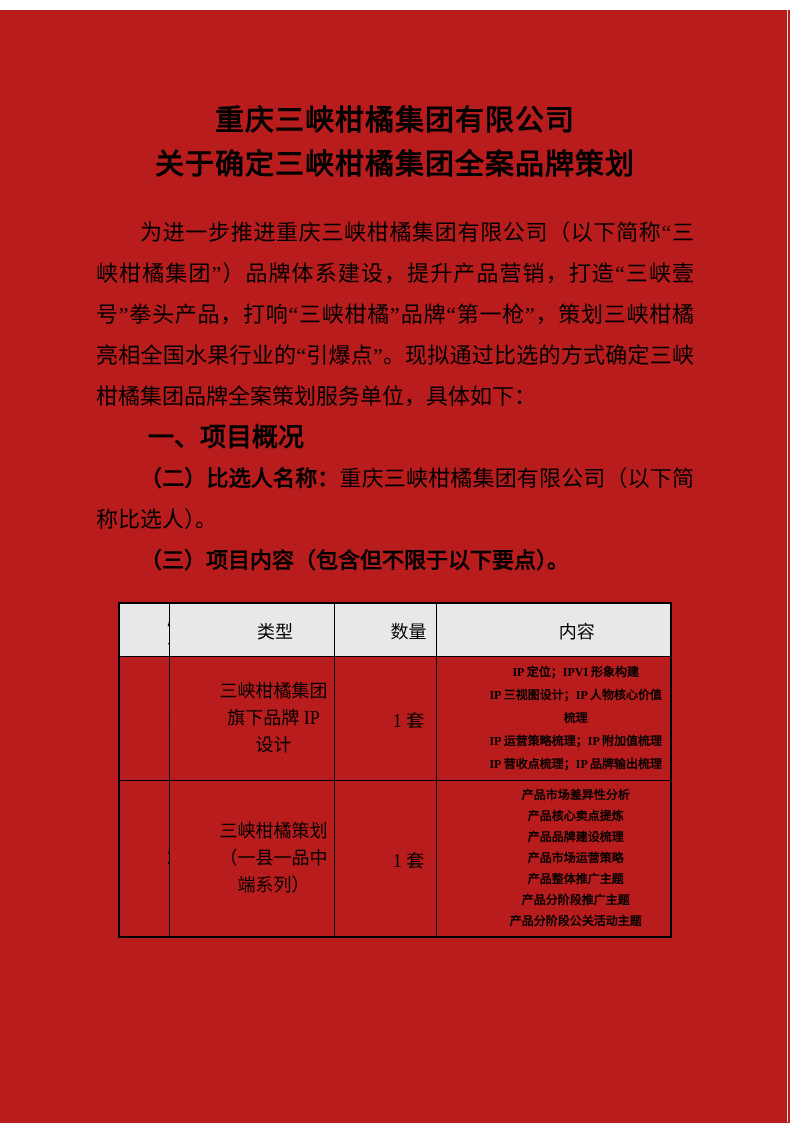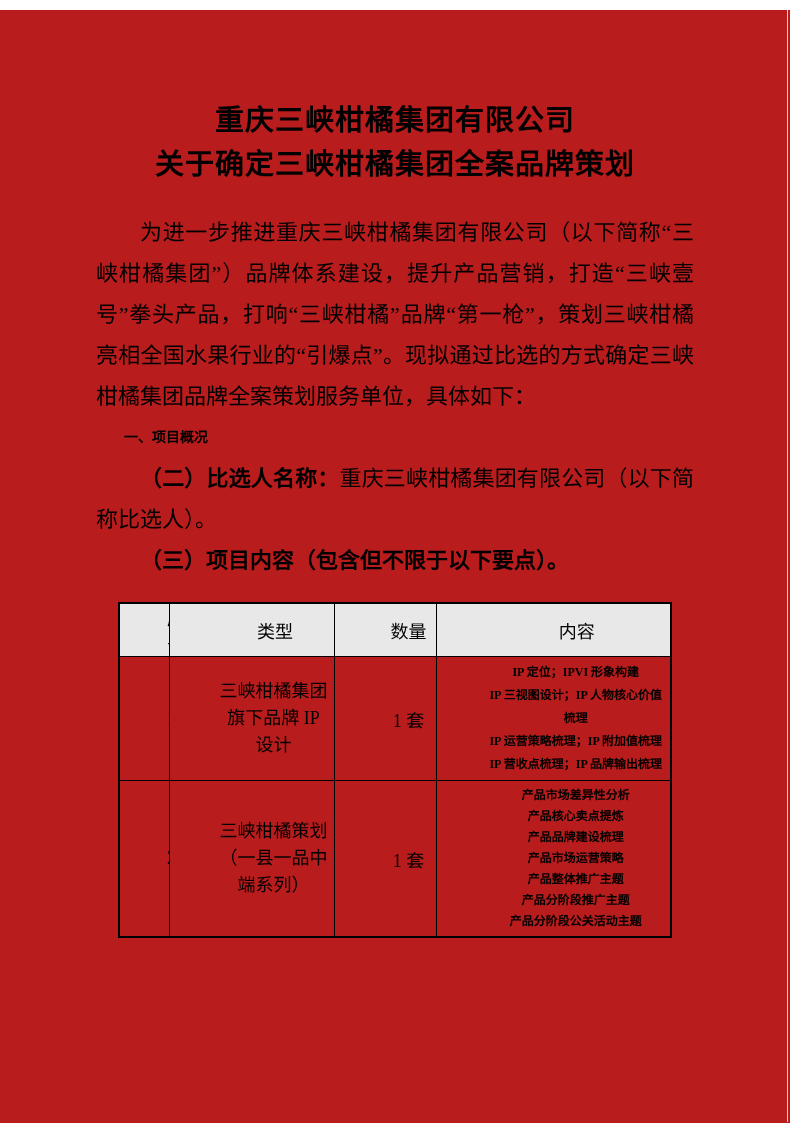--- a/index.html
+++ b/index.html
@@ -59,21 +59,21 @@
   }
 
   .doc-body p {
     text-indent: 2em;
     margin: 0;
   }
 
   .section-heading {
     font-family: "Liberation Sans", "DejaVu Sans", sans-serif;
     font-weight: bold;
-    font-size: 14px;
+    font-size: 26px;
     line-height: 41px;
     text-indent: 2em;
   }
 
   .item-label { font-weight: bold; }
 
   .table-wrap {
     margin: 21px 0 0 22px;
   }
 

